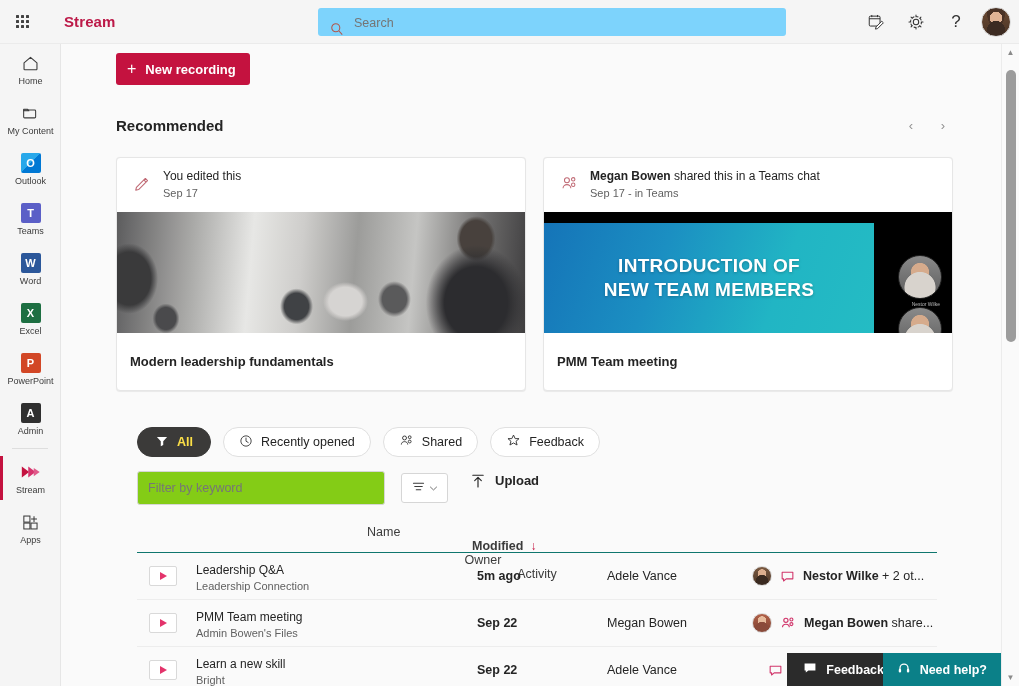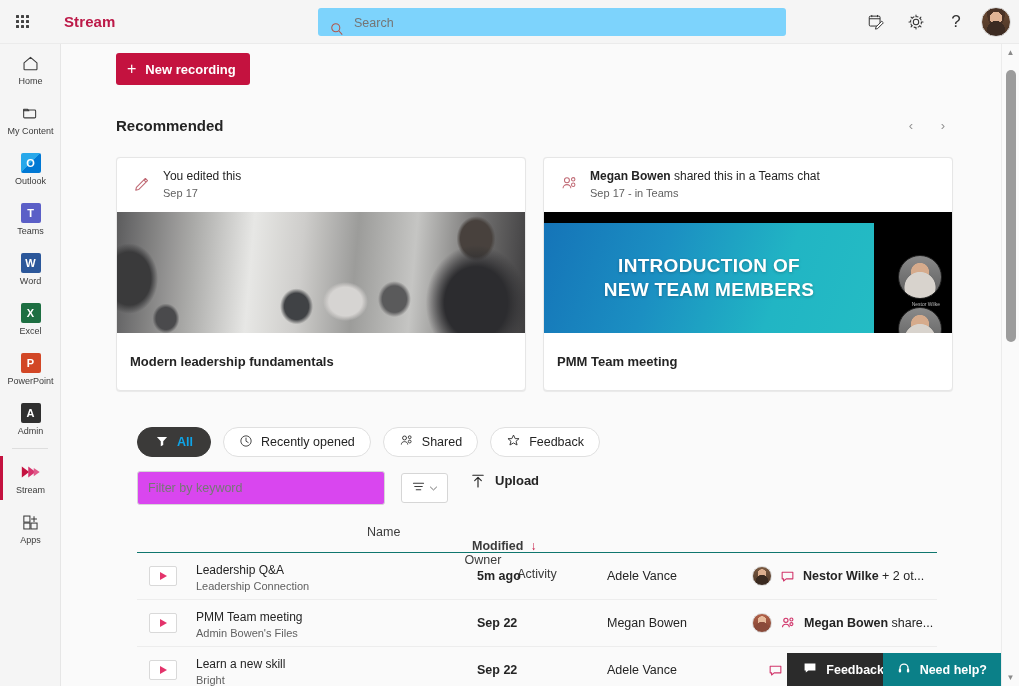--- a/index.html
+++ b/index.html
@@ -148,24 +148,24 @@
   .face.f2 { top: 95px; }
   .face-name { position: absolute; right: 12px; font-size: 5px; color: #b9b9b9; }
   .card-title { height: 57px; display: flex; align-items: center; padding: 0 13px; font-size: 13px; font-weight: bold; color: #242424; }
   
   #list-section { position: absolute; left: 76px; top: 383px; width: 810px; }
   #pills { display: flex; gap: 12px; align-items: center; }
   .pill {
     height: 30px; padding: 0 15px; border-radius: 16px; background: #fff; border: 1px solid #e0e0e0;
     display: flex; align-items: center; gap: 8px; font-size: 12.5px; color: #242424; cursor: pointer;
   }
-  .pill.active { background: #3b3a39; border-color: #3b3a39; color: #0ea5e9; font-weight: bold; padding: 0 17px; }
+  .pill.active { background: #3b3a39; border-color: #3b3a39; color: #fde047; font-weight: bold; padding: 0 17px; }
   #filter-row { display: flex; align-items: center; gap: 16px; margin-top: 14px; }
   #keyword {
-    width: 248px; height: 34px; border: 1px solid #d6d6d6; border-radius: 3px; background: #d946ef;
+    width: 248px; height: 34px; border: 1px solid #d6d6d6; border-radius: 3px; background: #84cc16;
     padding: 0 10px; font-family: "Liberation Sans", sans-serif; font-size: 12.5px; color: #242424; outline: none;
   }
   #keyword::placeholder { color: #767676; }
   #sort-btn {
     width: 47px; height: 30px; border: 1px solid #d6d6d6; border-radius: 3px; background: #fff;
     display: flex; align-items: center; justify-content: center; gap: 3px; cursor: pointer; color: #3b3b3b;
   }
   #upload-btn {
     height: 30px; display: flex; gap: 9px; cursor: pointer;
     font-size: 13px; font-weight: bold; color: #242424; padding: 0 6px; border-radius: 3px;

